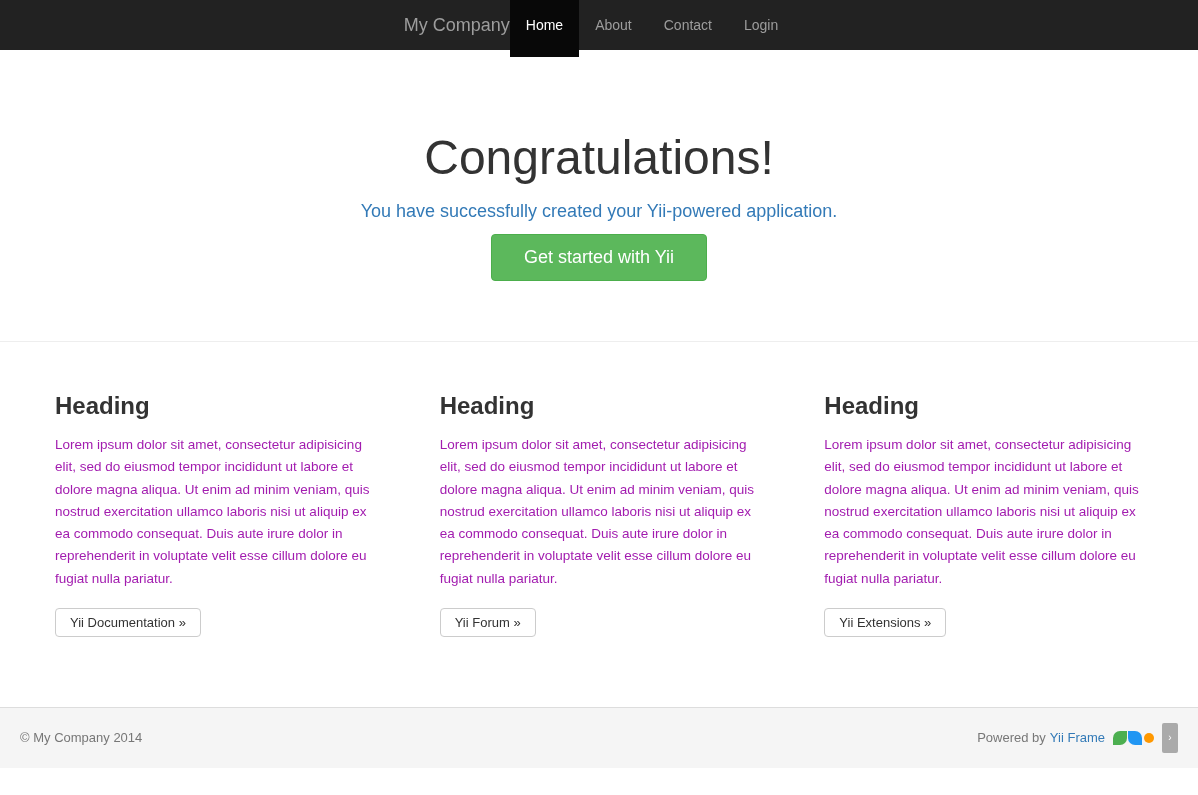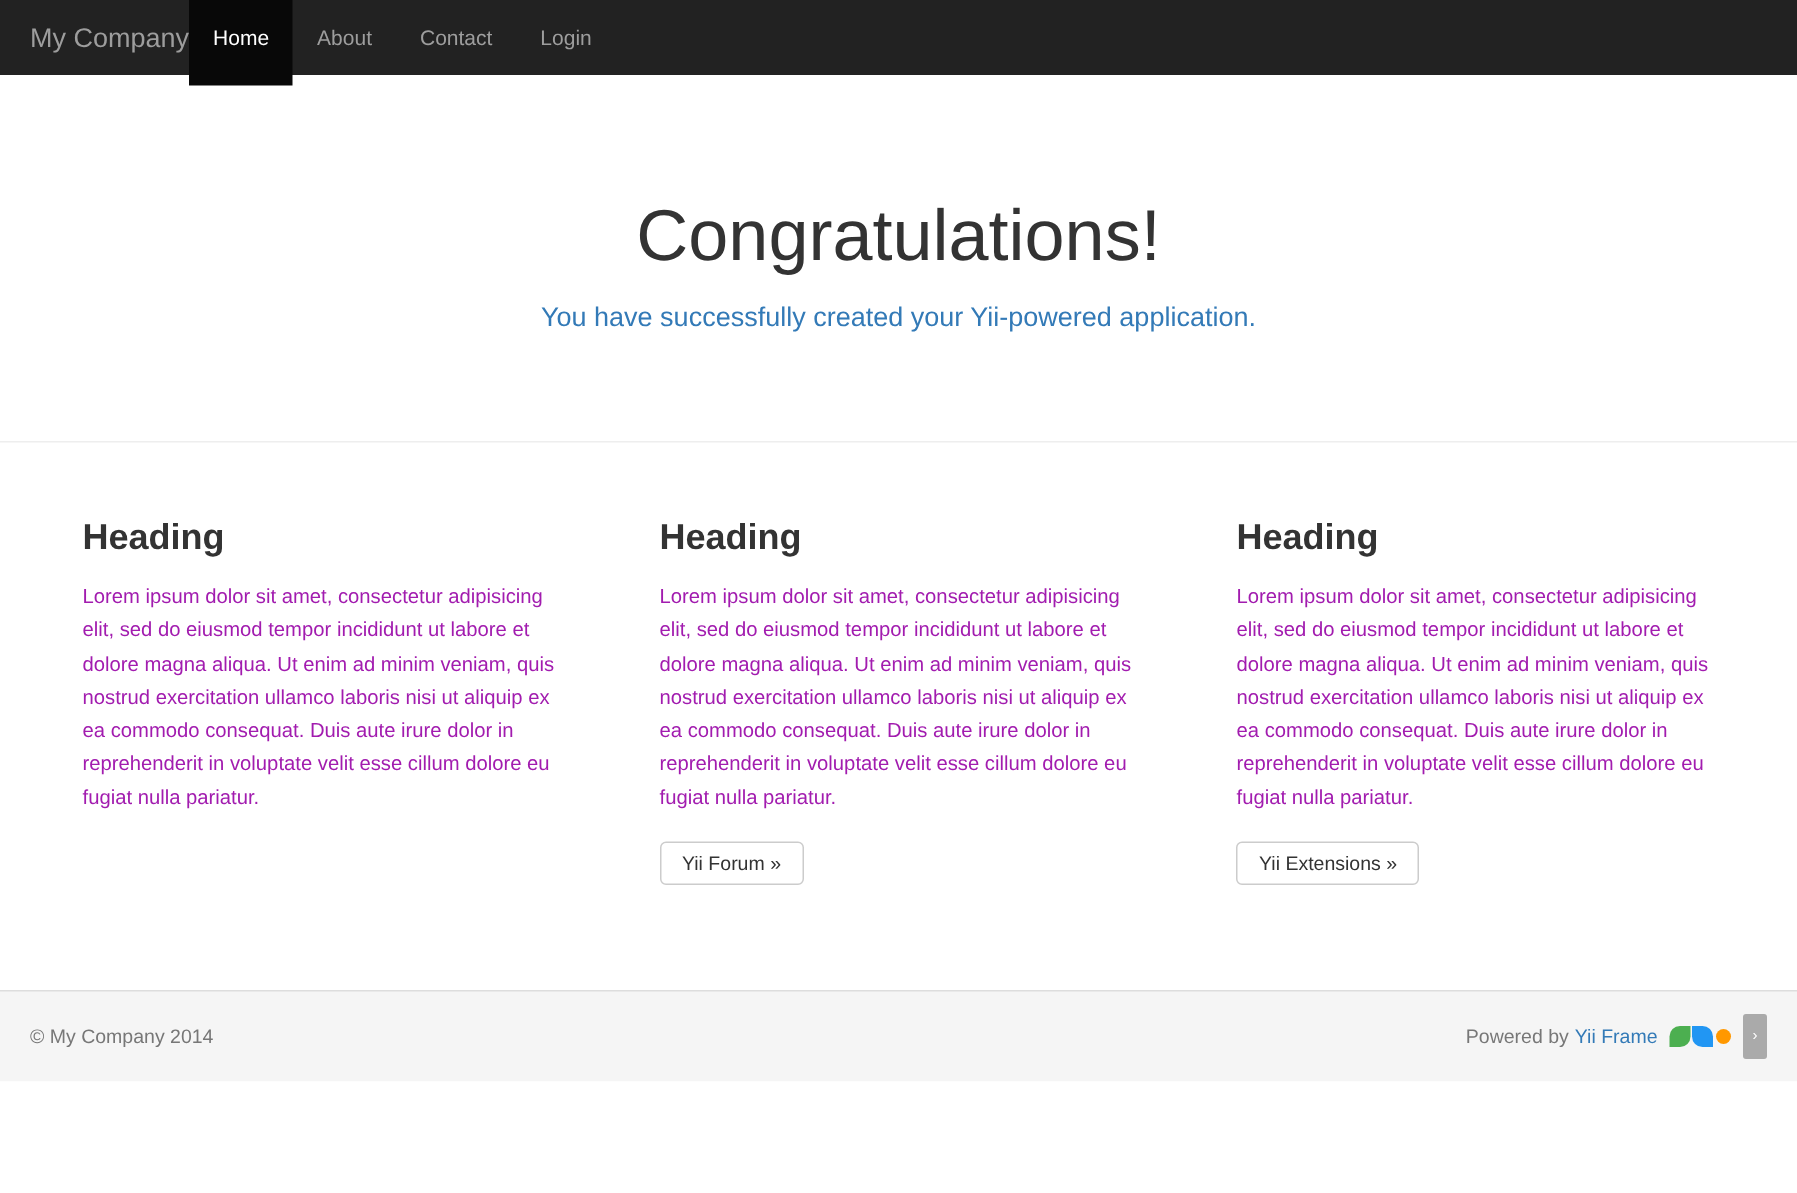--- a/index.html
+++ b/index.html
@@ -4,21 +4,21 @@
   <style>
     * { box-sizing: border-box; margin: 0; padding: 0; }
     body { font-family: "Helvetica Neue", Helvetica, Arial, sans-serif; font-size: 14px; color: #333; background: #fff; }
 
     
     .navbar {
       background-color: #222;
       height: 50px;
       display: flex;
       align-items: center;
-      justify-content: flex-start;
+      justify-content: center;
       padding: 0 20px;
     }
     .navbar-brand {
       color: #9d9d9d;
       font-size: 18px;
       font-weight: 500;
       text-decoration: none;
     }
     .navbar-nav {
       display: flex;
@@ -169,28 +169,30 @@
       <a>Login</a>
     </li>
   </ul>
 </nav>
 
 <section class="hero">
   <h1>Congratulations!</h1>
   <p>
     <span>You have successfully created your </span><span style="color:#337ab7;">Yii-powered</span><span> application.</span>
   </p>
+  <button class="btn-success">Get started with Yii</button>
 </section>
 
 <div class="features">
   <div class="feature-col">
     <h3>Heading</h3>
     <p>
       <span>Lorem ipsum dolor sit amet, consectetur adipisicing elit, sed do eiusmod tempor incididunt ut labore et dolore magna aliqua. Ut enim ad minim veniam, quis nostrud exercitation ullamco laboris nisi ut aliquip ex ea commodo consequat. Duis aute irure dolor in reprehenderit in voluptate velit esse cillum dolore eu fugiat nulla pariatur.</span>
     </p>
+    <button class="btn-default">Yii Documentation »</button>
   </div>
   <div class="feature-col">
     <h3>Heading</h3>
     <p>
       <span>Lorem ipsum dolor sit amet, consectetur adipisicing elit, sed do eiusmod tempor incididunt ut labore et dolore magna aliqua. Ut enim ad minim veniam, quis nostrud exercitation ullamco laboris nisi ut aliquip ex ea commodo consequat. Duis aute irure dolor in reprehenderit in voluptate velit esse cillum dolore eu fugiat nulla pariatur.</span>
     </p>
     <button class="btn-default">Yii Forum »</button>
   </div>
   <div class="feature-col">
     <h3>Heading</h3>

